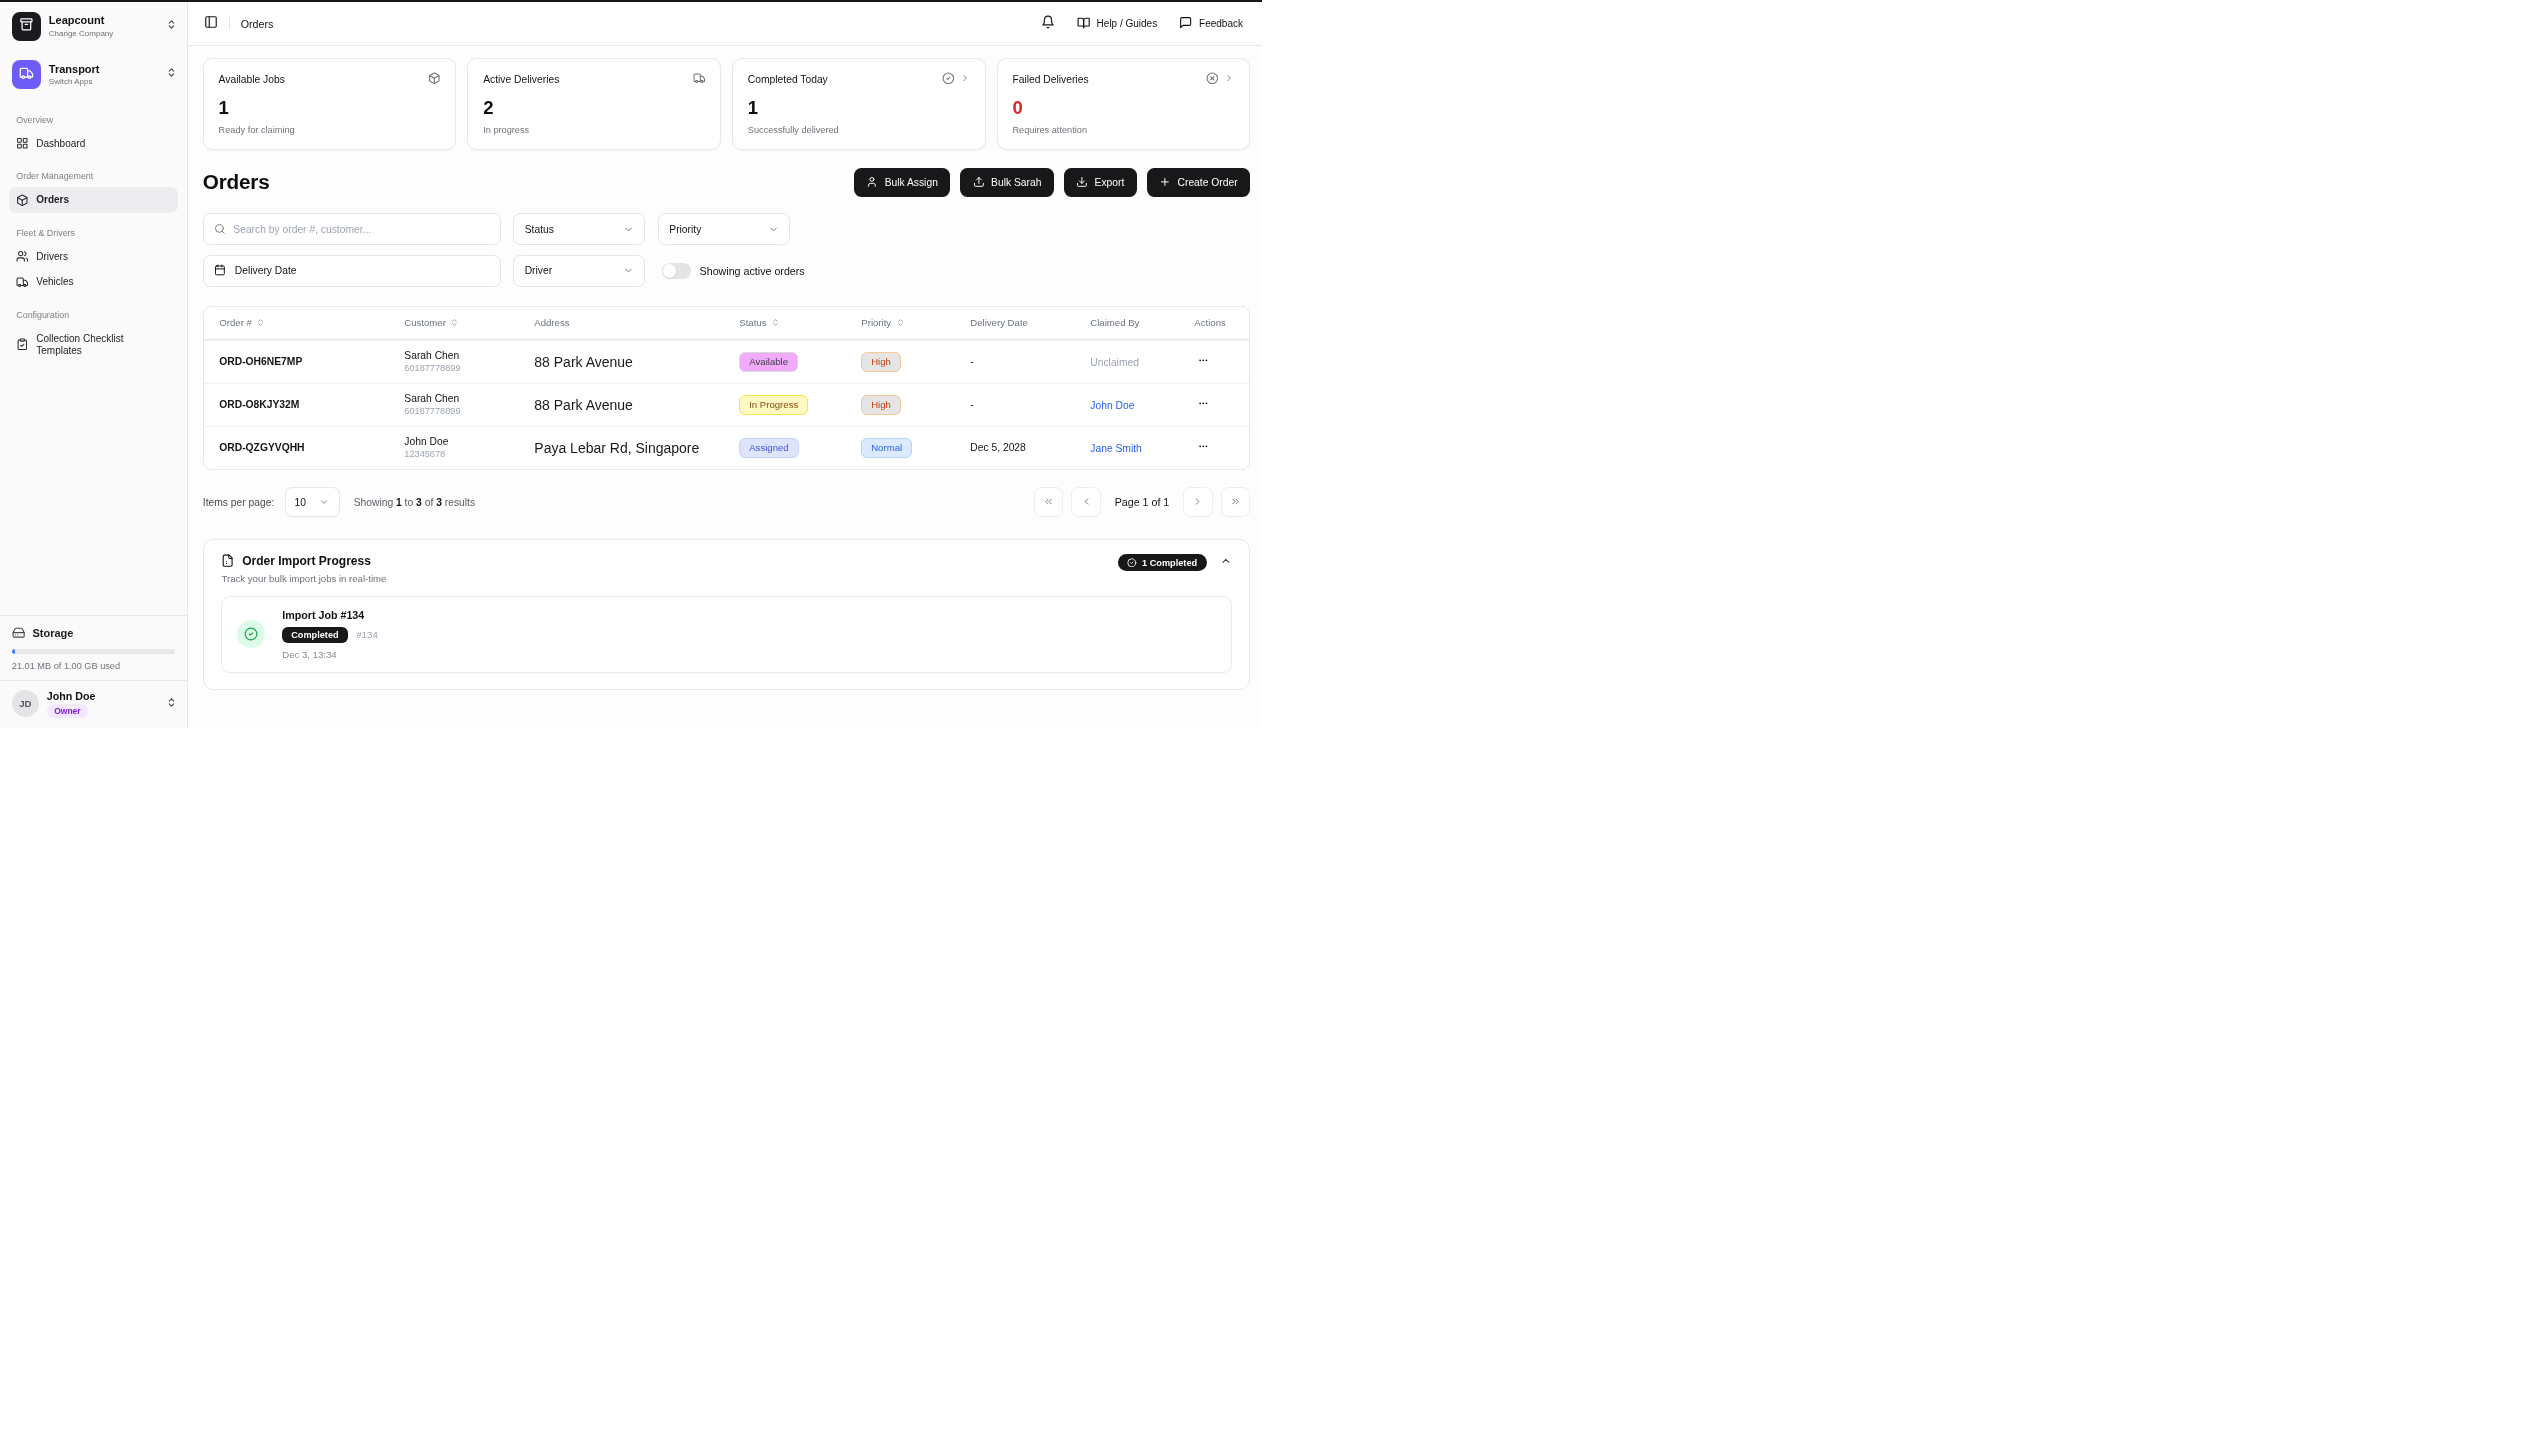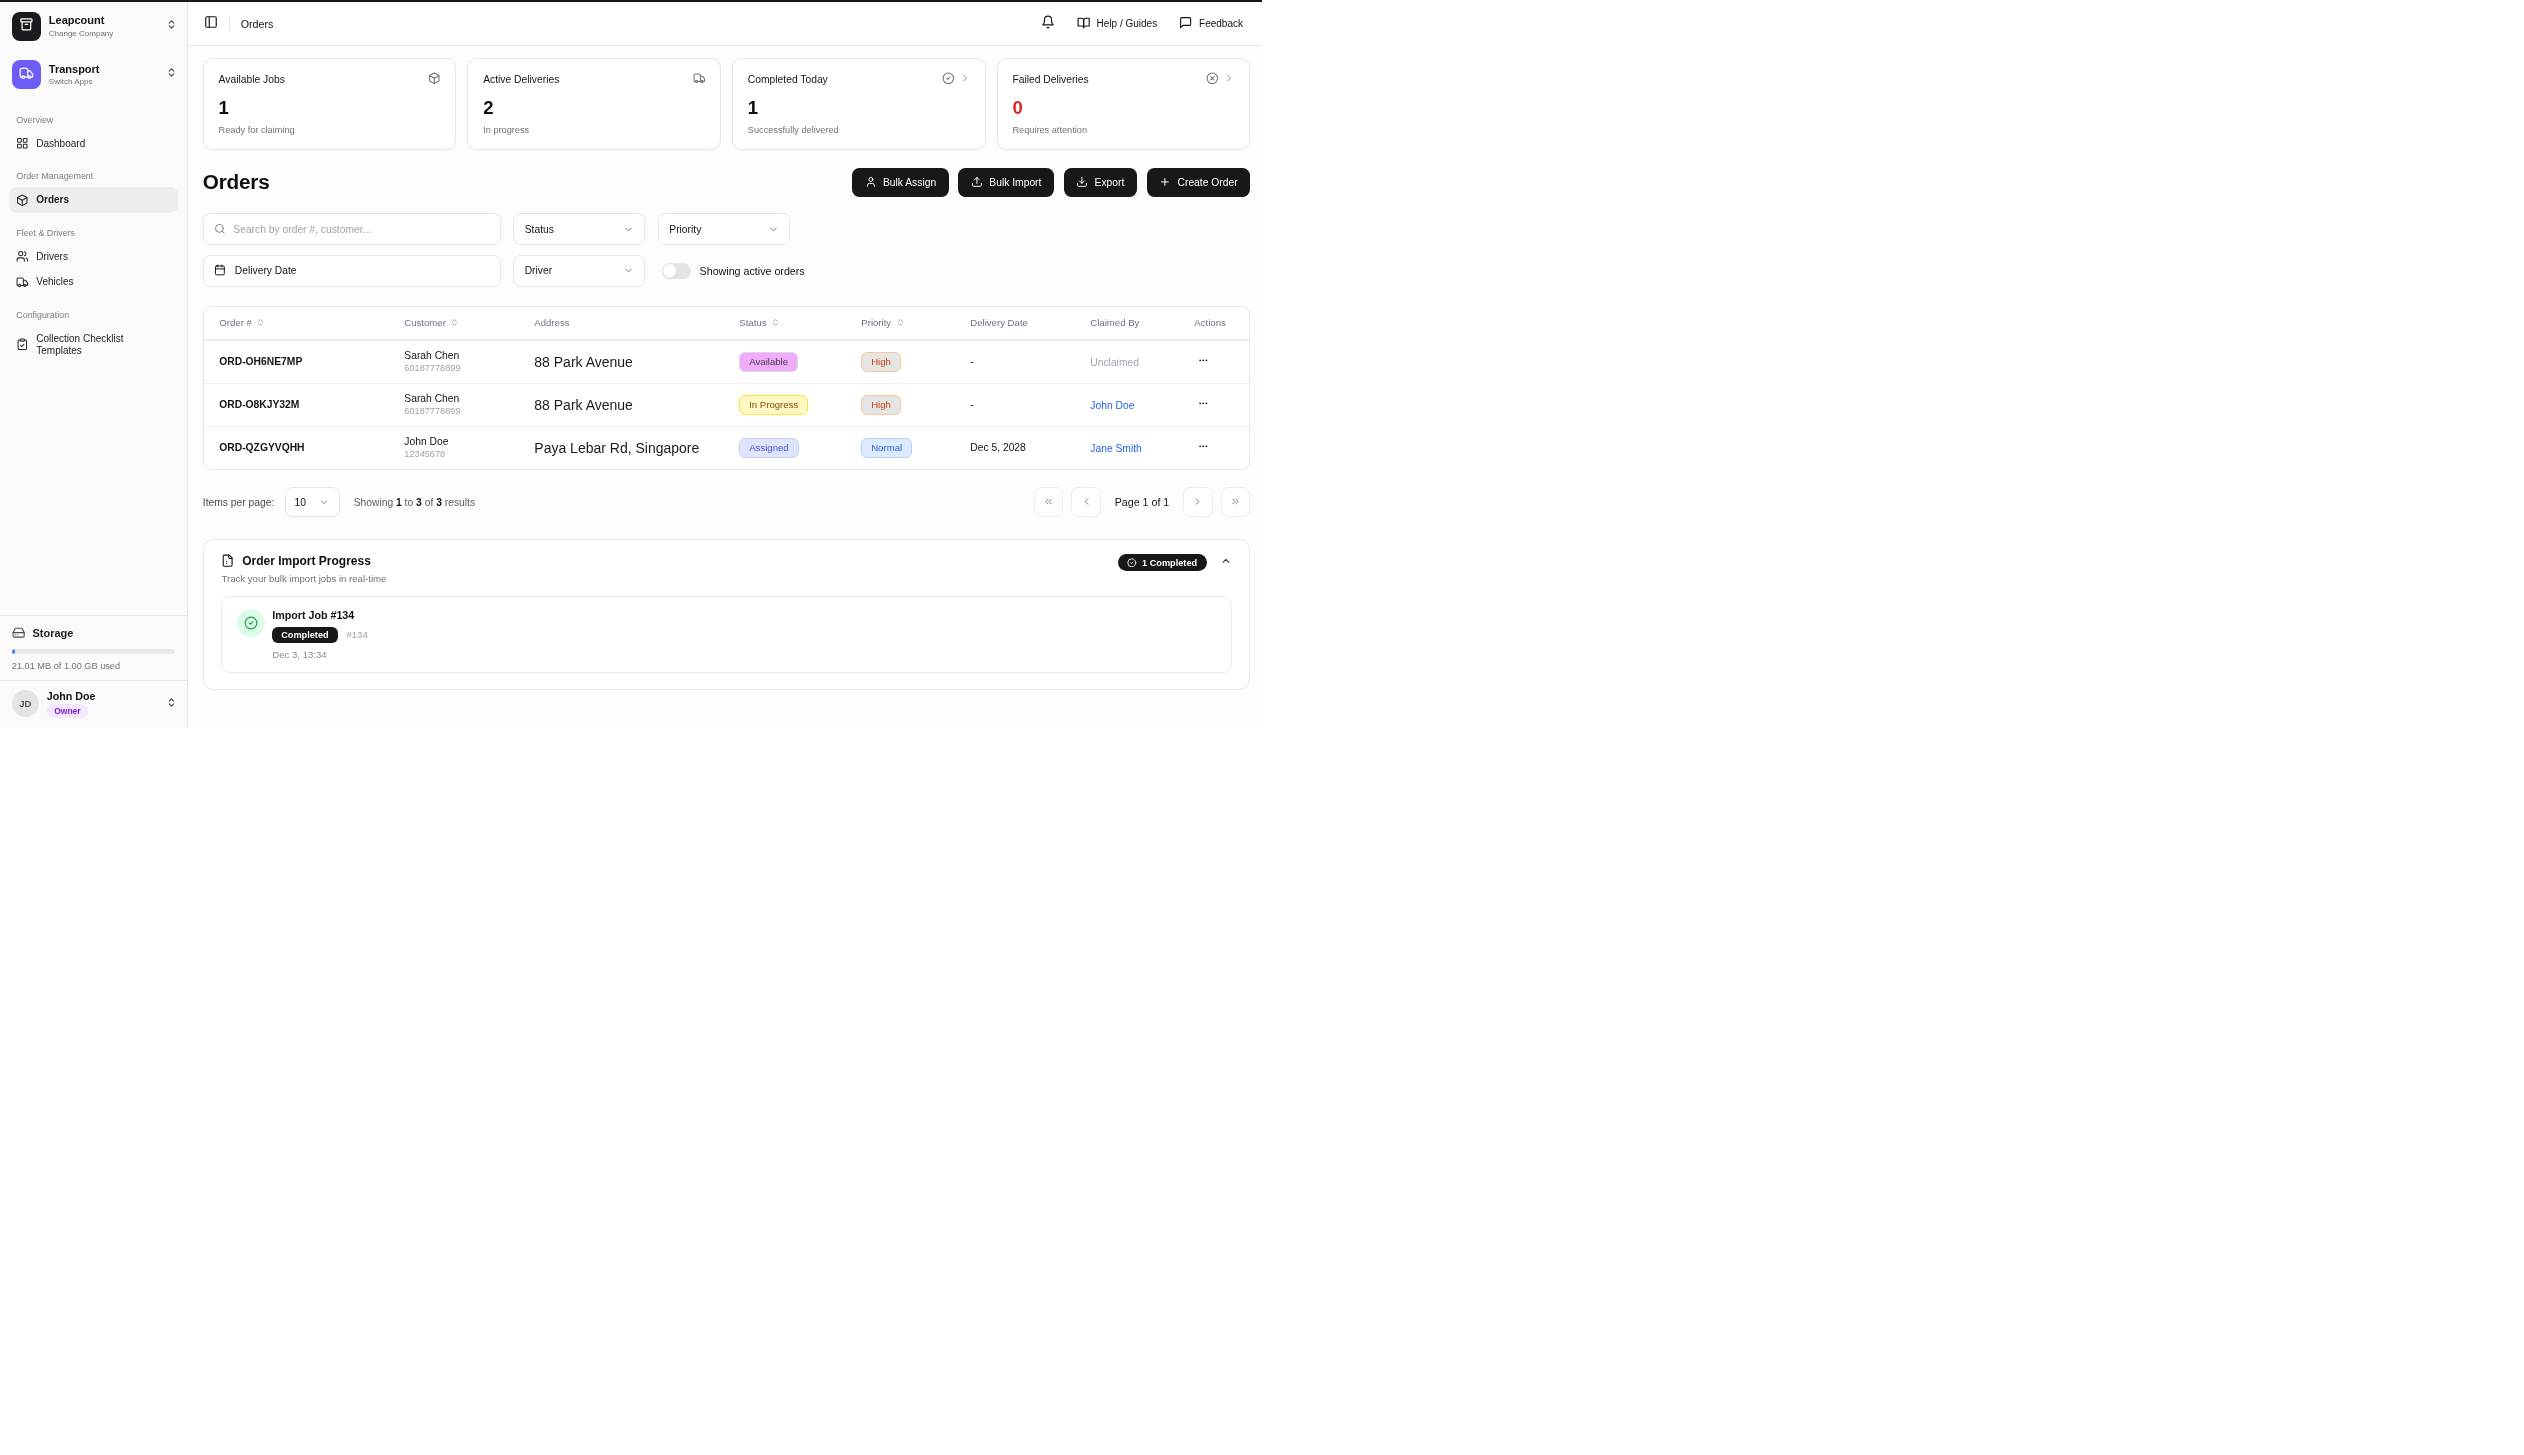--- a/index.html
+++ b/index.html
@@ -121,21 +121,21 @@
 
   
   .import-card{margin-top:22px;background:#fff;border:0.7px solid var(--border);border-radius:10.3px;padding:14px 17.7px 16px;}
   .ip-head{display:flex;align-items:flex-start;justify-content:space-between;}
   .ip-title-wrap{display:flex;align-items:center;gap:7.4px;}
   .ip-title{font-size:12px;font-weight:700;color:#0f0f11;}
   .ip-sub{font-size:9.6px;color:var(--muted);margin-top:5.2px;}
   .ip-head-right{display:flex;align-items:center;gap:13px;}
   .pill-dark{display:inline-flex;align-items:center;gap:5.2px;background:var(--dark);color:#fff;border-radius:73px;padding:3.7px 9.6px;font-size:9.2px;font-weight:600;}
   .collapse-btn{color:#3f3f46;}
-  .job-card{margin-top:11.8px;border:0.7px solid #ececee;border-radius:8.9px;padding:11.8px 14.8px;display:flex;align-items:flex-start;gap:7px;min-height:71px;box-shadow:0 0.7px 1.5px rgba(16,16,20,.02);}
+  .job-card{margin-top:11.8px;border:0.7px solid #ececee;border-radius:8.9px;padding:11.8px 14.8px;display:flex;align-items:center;gap:17px;min-height:71px;box-shadow:0 0.7px 1.5px rgba(16,16,20,.02);}
   .job-ok{width:28px;height:28px;border-radius:50%;background:#dcfce7;color:#16a34a;display:flex;align-items:center;justify-content:center;flex:none;}
   .job-title{font-size:10.7px;font-weight:600;color:#131316;}
   .job-line2{display:flex;align-items:center;gap:8.9px;margin-top:5.9px;}
   .badge-completed{display:inline-flex;background:var(--dark);color:#fff;border-radius:5.9px;padding:3px 8.9px;font-size:9.2px;font-weight:600;}
   .job-ref{font-size:9.6px;color:#9ca3af;}
   .job-time{font-size:9.6px;color:#8b8b94;margin-top:6.6px;}
 </style>
 </head>
 <body>
 
@@ -426,21 +426,21 @@
             <span>Bulk Assign</span>
           </button>
           <button class="btn-dark">
             <span>
               <svg width="11.8" height="11.8" viewBox="0 0 24 24" fill="none" stroke="currentColor" stroke-width="2" stroke-linecap="round" stroke-linejoin="round">
                   <path d="M21 15v4a2 2 0 0 1-2 2H5a2 2 0 0 1-2-2v-4"></path>
                   <polyline points="17 8 12 3 7 8"></polyline>
                   <line x1="12" y1="3" x2="12" y2="15"></line>
                 </svg>
             </span>
-            <span>Bulk Import</span>
+            <span>Bulk Sarah</span>
           </button>
           <button class="btn-dark">
             <span>
               <svg width="11.8" height="11.8" viewBox="0 0 24 24" fill="none" stroke="currentColor" stroke-width="2" stroke-linecap="round" stroke-linejoin="round">
                   <path d="M21 15v4a2 2 0 0 1-2 2H5a2 2 0 0 1-2-2v-4"></path>
                   <polyline points="7 10 12 15 17 10"></polyline>
                   <line x1="12" y1="15" x2="12" y2="3"></line>
                 </svg>
             </span>
             <span>Export</span>

